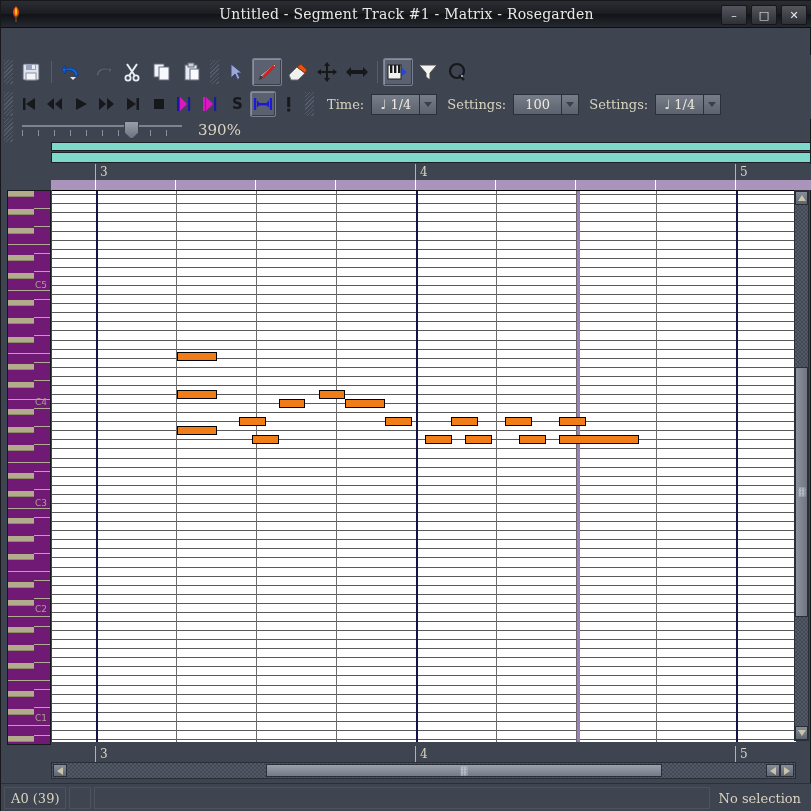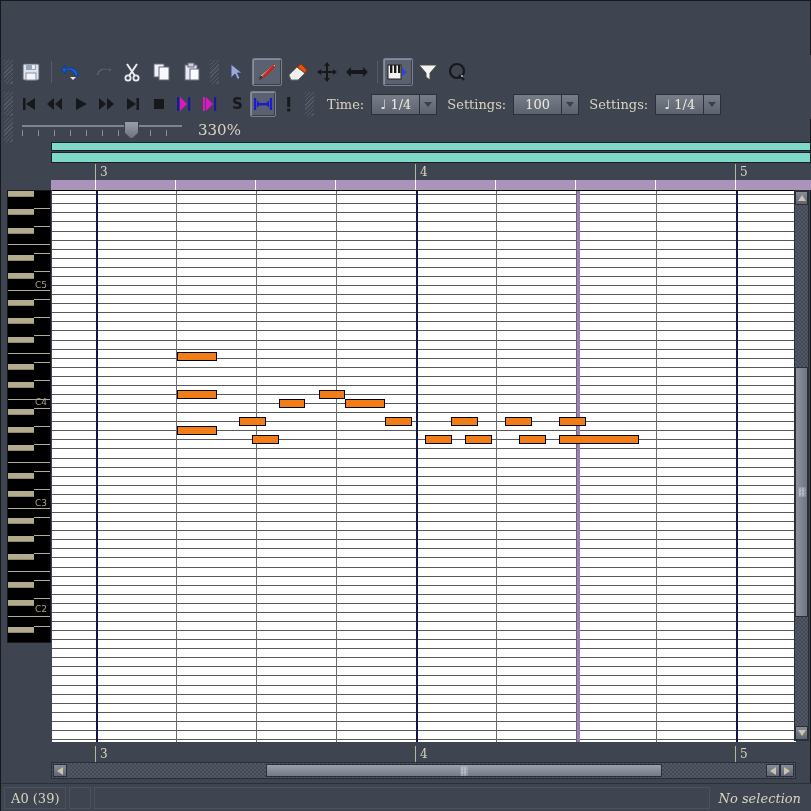--- a/index.html
+++ b/index.html
@@ -77,22 +77,22 @@
       background:#7fd9cb;border:1px solid #1c1f25;box-sizing:border-box;}
   .barruler{position:absolute;left:50px;top:163px;width:760px;height:16px;
       background:#3e4450;overflow:hidden;}
   .barnum{position:absolute;top:1px;color:#d8d4c0;font-size:12px;}
   .bartick{position:absolute;top:0;width:1px;height:16px;background:#b8b49a;}
   .chordruler{position:absolute;left:50px;top:179px;width:760px;height:10px;
       background:#ab94bc;overflow:hidden;}
   .beattick{position:absolute;top:0;width:1px;height:10px;background:#ffffff;}
 
   
-  .keyboard{position:absolute;left:6px;top:189px;width:44px;height:453px;
-     background:#000000;border:1px solid #17191e;box-sizing:border-box;overflow:hidden;}
+  .keyboard{position:absolute;left:6px;top:189px;width:44px;height:555px;
+     background:#701a75;border:1px solid #17191e;box-sizing:border-box;overflow:hidden;}
   .wkline{position:absolute;left:0;width:44px;height:1px;background:#b0ab93;}
   .bkey{position:absolute;left:0;width:26px;height:6px;background:#b3ac8c;
      border-bottom:1px solid #8e8868;box-sizing:border-box;}
   .klabel{position:absolute;right:3px;color:#a8a38a;font-size:9px;
      font-family:"DejaVu Sans",sans-serif;}
 
   
   .gridwrap{position:absolute;left:51px;top:189px;width:744px;height:551px;
      background:#ffffff;overflow:hidden;border-top:1px solid #000;}
   .hline{position:absolute;left:0;width:744px;height:1px;background:#5a5a5a;}
@@ -136,20 +136,39 @@
   .stat{height:22px;display:flex;align-items:center;padding:0 6px;margin-left:3px;
       color:#d8d4c0;font-size:13px;border:1px solid #4d525d;box-sizing:border-box;}
   .statflex{flex:1;}
   .statright{margin-right:5px;}
 </style>
 </head>
 <body>
 
 <div class="app">
 
+  <div class="titlebar">
+    <svg class="tb-icon" viewBox="0 0 18 18">
+      <path d="M9 1 C6 4 5 7 7 11 L9 13 L11 11 C13 7 12 4 9 1 Z" fill="#e03a10"></path>
+      <path d="M9 2 C7.5 5 7 8 9 11 C11 8 10.5 5 9 2 Z" fill="#f5c518"></path>
+      <rect x="8.3" y="11" width="1.4" height="6" fill="#6b4a1e"></rect>
+    </svg>
+    <div class="tb-title">Untitled  -  Segment Track #1  -  Matrix  -  Rosegarden</div>
+    <div class="tb-btns">
+      <div class="tb-btn">
+        <span>–</span>
+      </div>
+      <div class="tb-btn">
+        <span>□</span>
+      </div>
+      <div class="tb-btn">
+        <span>✕</span>
+      </div>
+    </div>
+  </div>
 
 
   <div class="toolbar tbrow1">
     <div class="grip"></div>
 
     <div class="btn">
       <svg width="20" height="20" viewBox="0 0 20 20">
         <rect x="2" y="2" width="16" height="16" rx="1" fill="#dfe3ee" stroke="#5b5f6b"></rect>
         <rect x="5" y="2" width="10" height="6" fill="#9aa3b8"></rect>
         <rect x="11" y="3" width="3" height="4" fill="#e8ecf5"></rect>
@@ -345,21 +364,21 @@
     </div>
   </div>
 
   <div class="zoomrow">
     <div class="grip"></div>
     <div class="slider">
       <div class="track"></div>
       <div class="ticks"></div>
       <div class="thumb"></div>
     </div>
-    <div class="zoomval">330%</div>
+    <div class="zoomval">390%</div>
   </div>
 
   <div class="loopruler"></div>
   <div class="tempoRuler"></div>
   <div class="barruler" id="barruler">
       <div class="bartick" style="left: 44px;"></div>
       <div class="barnum" style="left: 49px;">3</div>
       <div class="bartick" style="left: 364px;"></div>
       <div class="barnum" style="left: 369px;">4</div>
       <div class="bartick" style="left: 684px;"></div>
@@ -584,16 +603,16 @@
       <svg width="6" height="8" viewBox="0 0 6 8">
           <path d="M0 0 L0 8 L6 4 Z" fill="#c9c4aa"></path>
         </svg>
     </div>
   </div>
 
   <div class="statusbar">
     <div class="stat">A0 (39)</div>
     <div class="stat" style="width:22px;"></div>
     <div class="stat statflex"></div>
-    <div class="stat statright" style="border:none;font-style:italic;">No selection</div>
+    <div class="stat statright" style="border:none;">No selection</div>
   </div>
 
 </div>
 
 </body></html>

